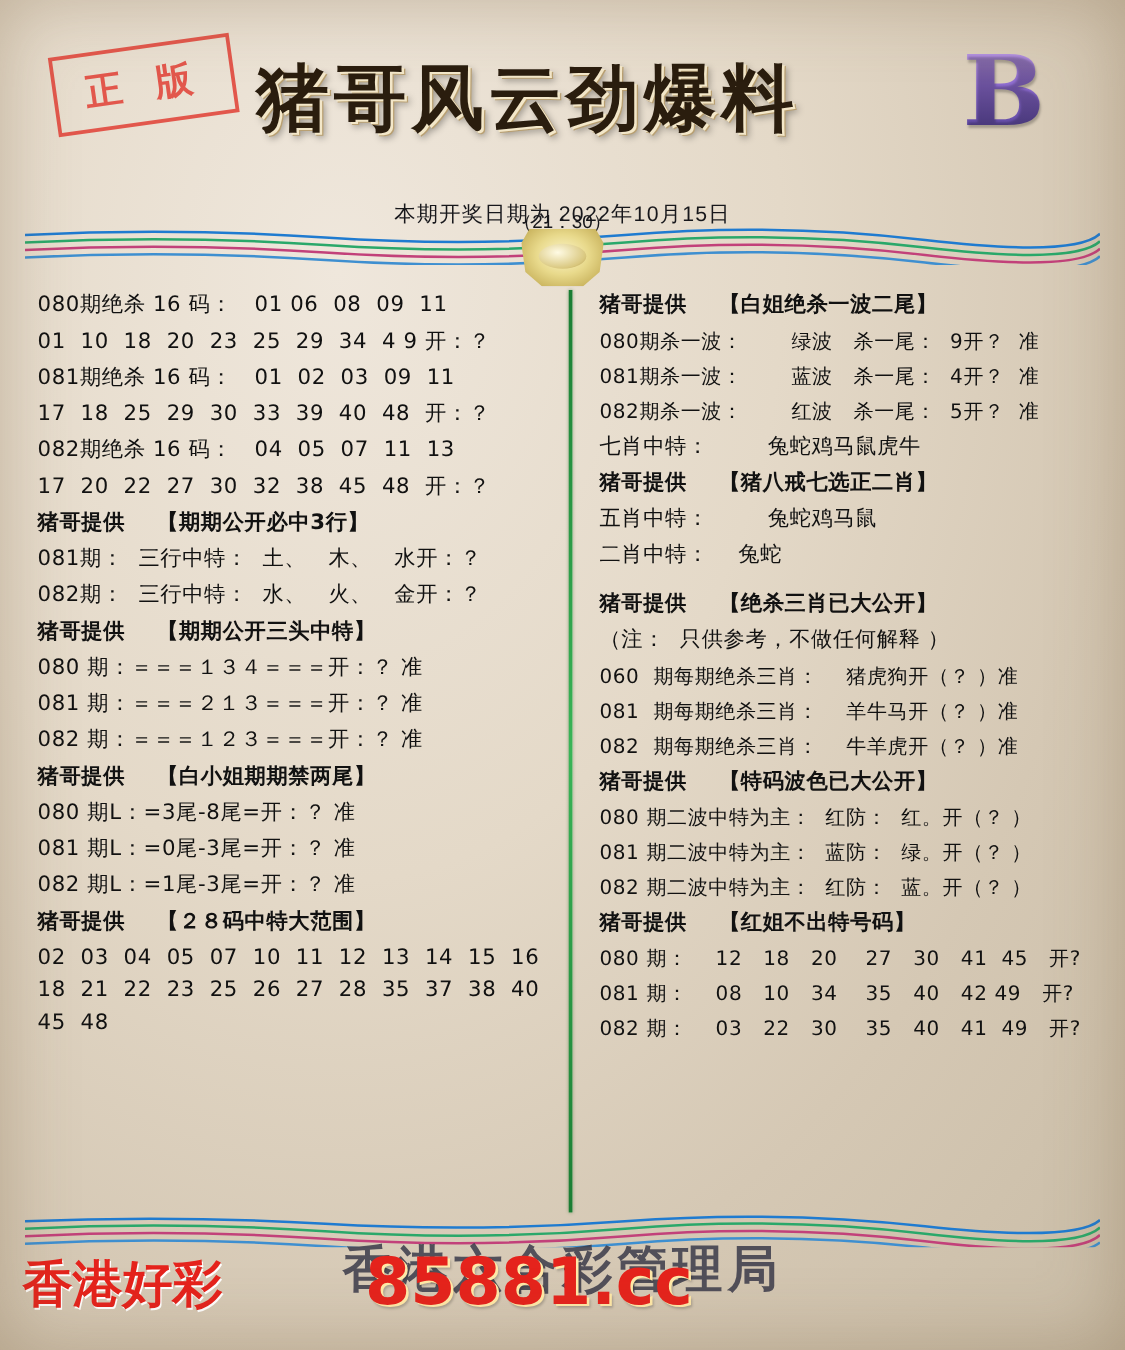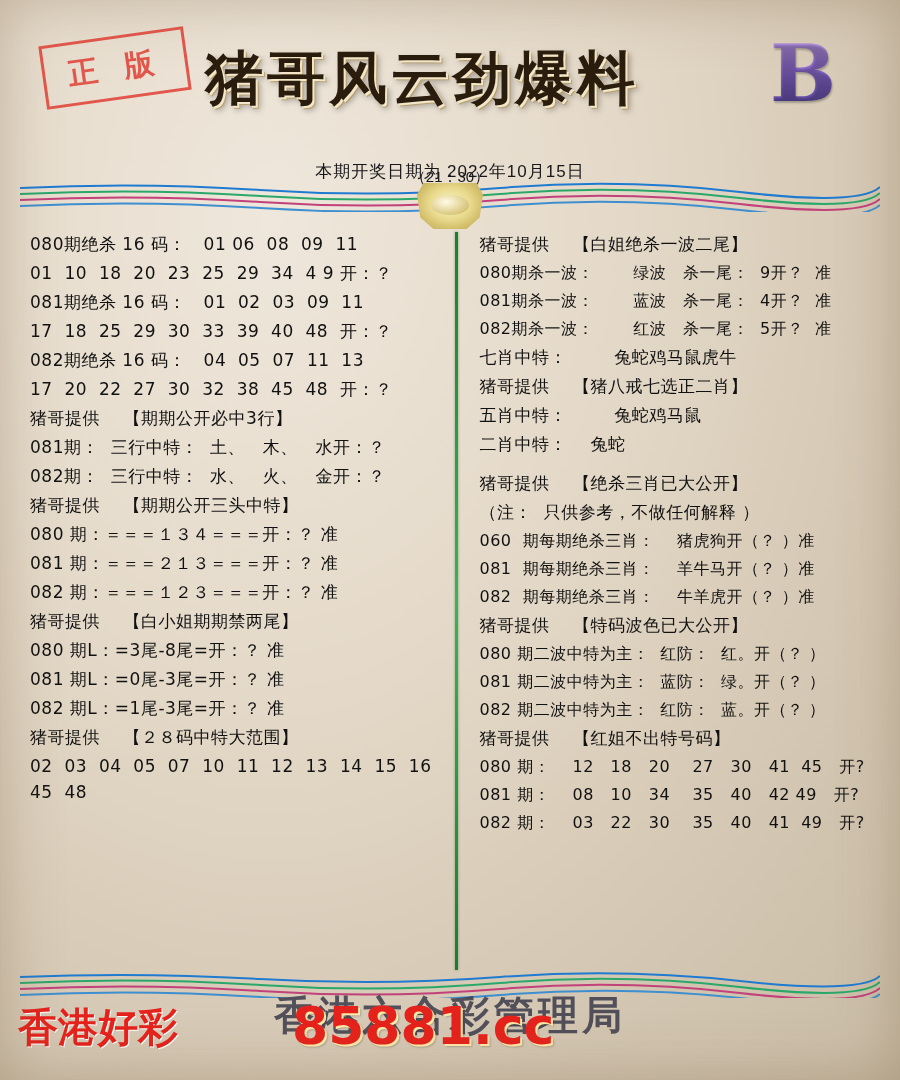--- a/index.html
+++ b/index.html
@@ -88,21 +88,21 @@
     box-shadow:0 0 3px rgba(0,80,0,.4);
   }
   .line{
     white-space:pre-wrap;
     margin:0 0 12px 0;
     font-size:17px;
     letter-spacing:.5px;
     font-family:"DejaVu Sans","Liberation Sans",sans-serif;
   }
   .line.tight{margin-bottom:9px;}
-  .line.head{font-weight:normal;}
+  .line.head{font-weight:bold;}
   .line.gap{margin-top:22px;}
   .line.sm{font-size:16px;}
   
   .footer{
     position:absolute;left:0;right:0;bottom:0;height:112px;
   }
   .footwave{
     position:absolute;left:20px;right:20px;top:4px;height:26px;overflow:hidden;
   }
   .foot-bg-text{
@@ -166,20 +166,21 @@
       <div class="line head">猪哥提供    【期期公开三头中特】</div>
       <div class="line">080 期：＝＝＝１３４＝＝＝开：？ 准</div>
       <div class="line">081 期：＝＝＝２１３＝＝＝开：？ 准</div>
       <div class="line">082 期：＝＝＝１２３＝＝＝开：？ 准</div>
       <div class="line head">猪哥提供    【白小姐期期禁两尾】</div>
       <div class="line">080 期L：=3尾-8尾=开：？ 准</div>
       <div class="line">081 期L：=0尾-3尾=开：？ 准</div>
       <div class="line">082 期L：=1尾-3尾=开：？ 准</div>
       <div class="line head">猪哥提供    【２８码中特大范围】</div>
       <div class="line tight">02  03  04  05  07  10  11  12  13  14  15  16</div>
+      <div class="line tight">18  21  22  23  25  26  27  28  35  37  38  40</div>
       <div class="line tight">45  48</div>
     </div>
 
     <div class="divider"></div>
 
     <div class="col right">
       <div class="line head">猪哥提供    【白姐绝杀一波二尾】</div>
       <div class="line sm">080期杀一波：       绿波   杀一尾：  9开？  准</div>
       <div class="line sm">081期杀一波：       蓝波   杀一尾：  4开？  准</div>
       <div class="line sm">082期杀一波：       红波   杀一尾：  5开？  准</div>

